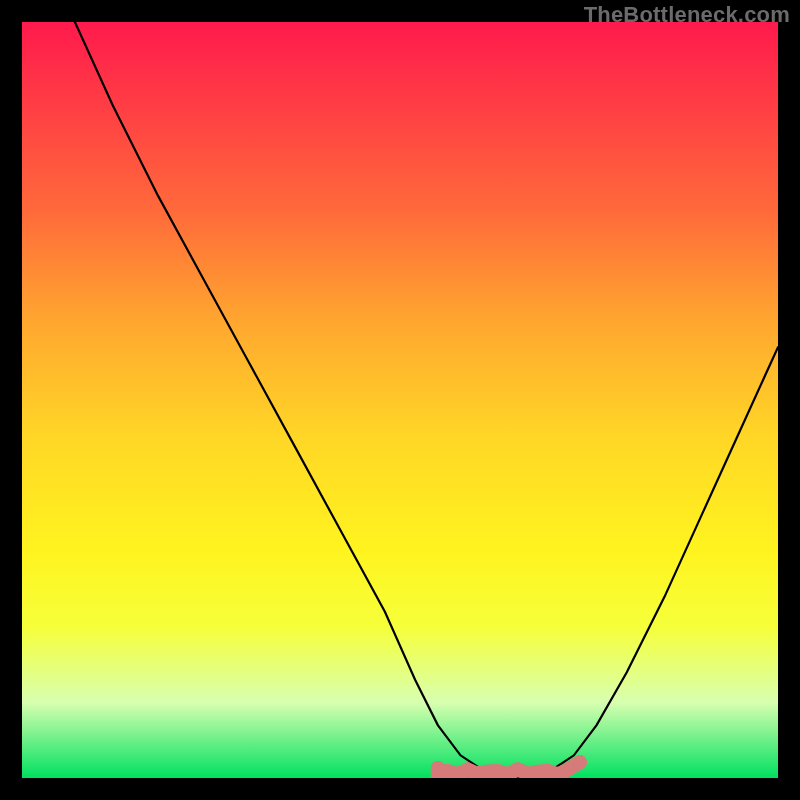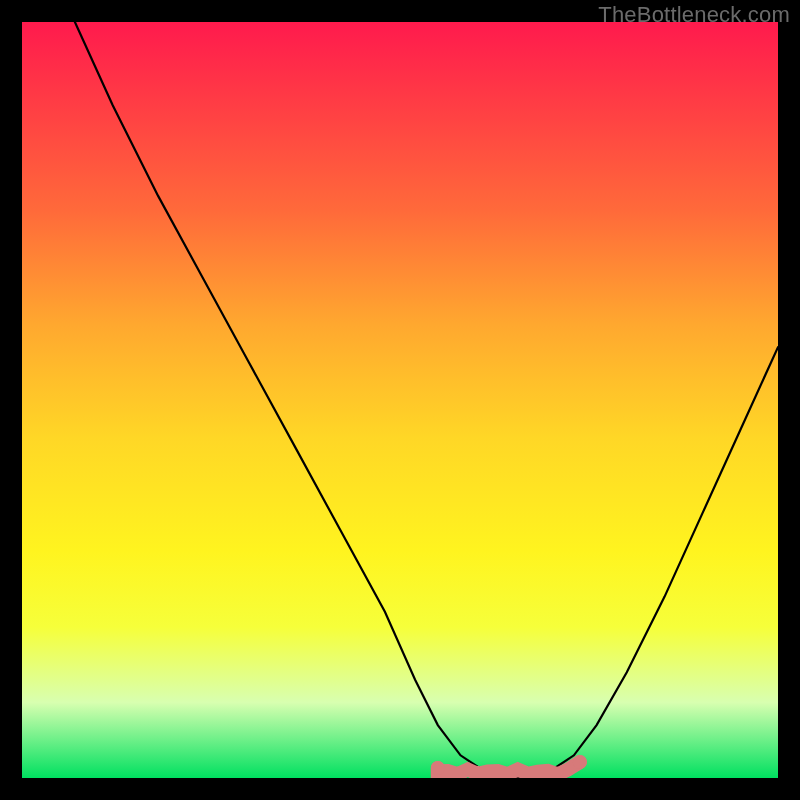--- a/index.html
+++ b/index.html
@@ -34,21 +34,21 @@
       #d8ffb0 90%,
       #00e060 100%
     );
   }
   .watermark {
     position: absolute;
     top: 2px;
     right: 10px;
     color: #6b6b6b;
     font-size: 22px;
-    font-weight: 400;
+    font-weight: 700;
     letter-spacing: 0.2px;
     user-select: none;
   }
   svg.curve-layer {
     position: absolute;
     left: 22px; top: 22px;
     width: 756px; height: 756px;
     pointer-events: none;
   }
 </style>

